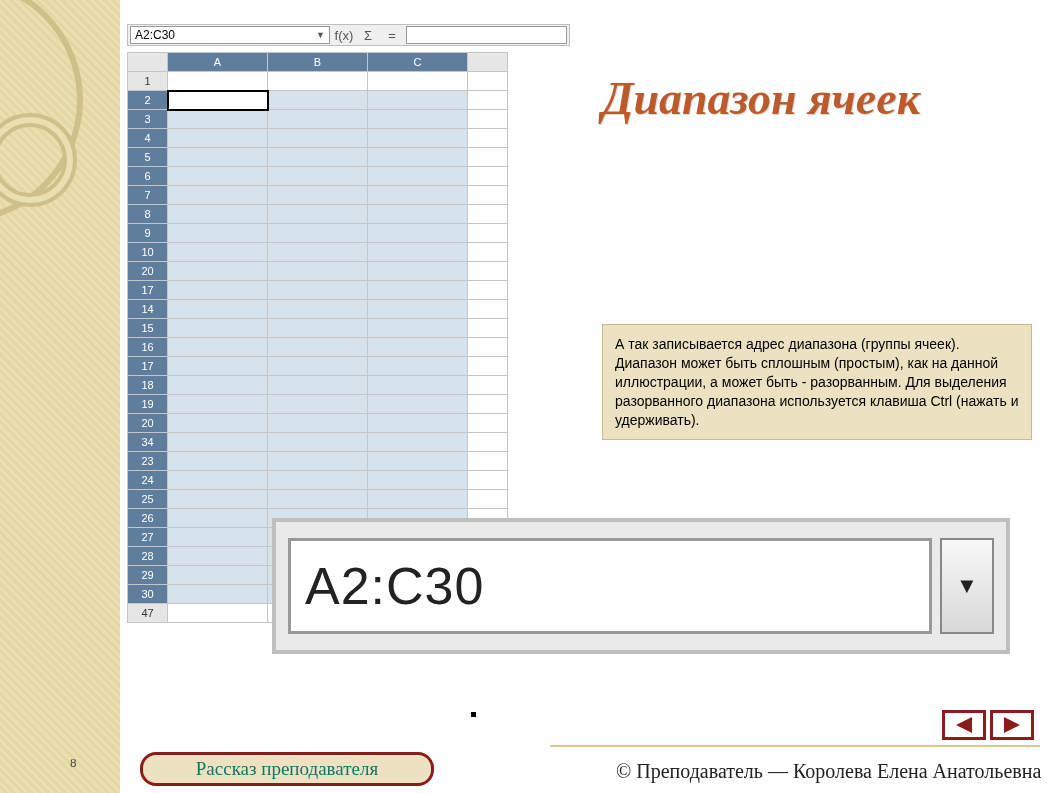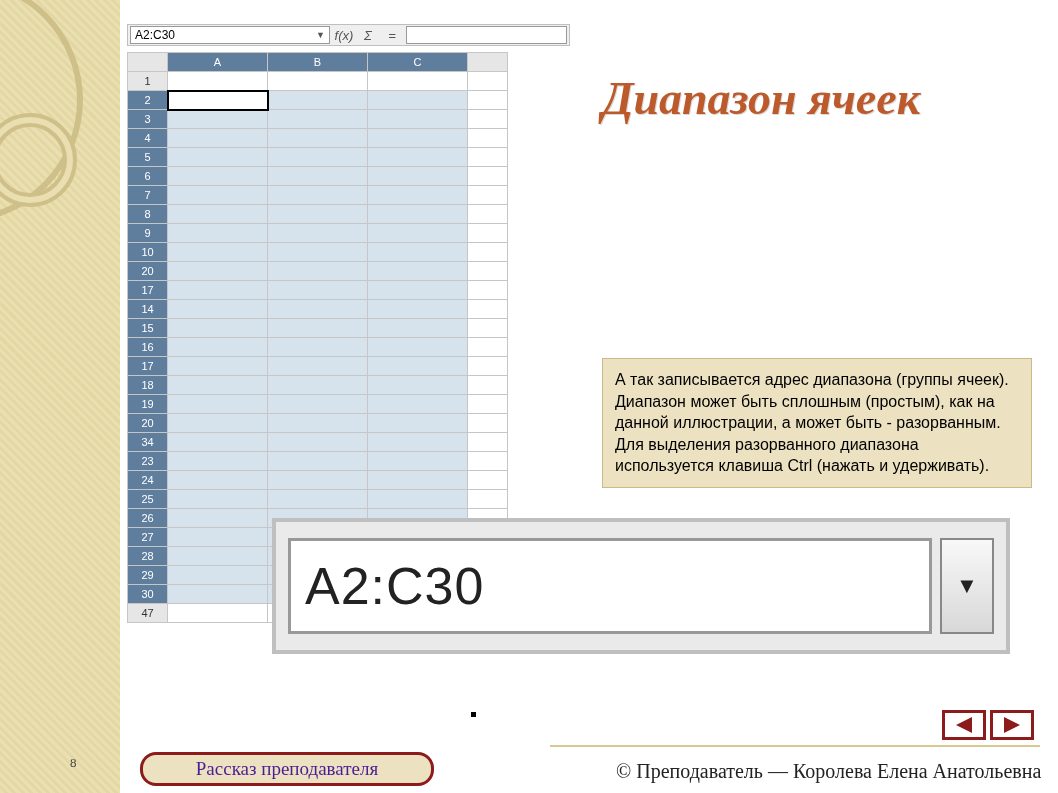--- a/index.html
+++ b/index.html
@@ -48,21 +48,21 @@
   .name-box {
     background:#fff;
     border:1px solid #999;
     height:18px;
     width:200px;
     font-size:12px;
     padding:0 4px;
     display:flex;align-items:center;justify-content:space-between;
   }
   .name-box-arrow { font-size:9px; color:#555; }
-  .fb-icon { width:20px; text-align:center; font-size:13px; color:#555; font-style:italic; }
+  .fb-icon { width:20px; text-align:center; font-size:13px; color:#555; }
   .fb-input { flex:1; background:#fff; border:1px solid #999; height:18px; }
   .sheet {
     margin-top:6px;
     border-collapse:collapse;
     font-size:11px;
     color:#333;
   }
   .sheet td, .sheet th {
     border:1px solid #c6c6c6;
     padding:0;
@@ -117,26 +117,26 @@
     font-family: Georgia, 'Times New Roman', serif;
     font-size:46px;
     font-weight:bold;
     color:#bd5a2b;
     font-style:italic;
     text-shadow:1px 1px 0 #d9d9d9;
   }
   
   .info {
     position:absolute;
-    left:602px; top:358px;
+    left:602px; top:324px;
     width:430px;
     background:#ece1c0;
     border:1px solid #c9ba8a;
     padding:10px 12px;
-    font-size:16px;
+    font-size:14px;
     line-height:1.35;
     color:#000;
   }
   
   .footer-line {
     position:absolute;
     left:550px; top:745px;
     width:490px;
     border-top:2px solid #d9c98e;
   }
@@ -151,21 +151,21 @@
   .story-btn {
     position:absolute;
     left:140px; top:752px;
     width:294px; height:34px;
     background:#ece1c0;
     border:3px solid #8c1b1b;
     border-radius:16px;
     display:flex;align-items:center;justify-content:center;
     font-family: Georgia, serif;
     font-size:19px;
-    color:#4c1d95;
+    color:#0f766e;
   }
   .nav-btns {
     position:absolute;
     left:942px; top:710px;
     display:flex; gap:4px;
   }
   .nav-btn {
     width:44px; height:30px;
     border:3px solid #8c1b1b;
     display:flex;align-items:center;justify-content:center;

